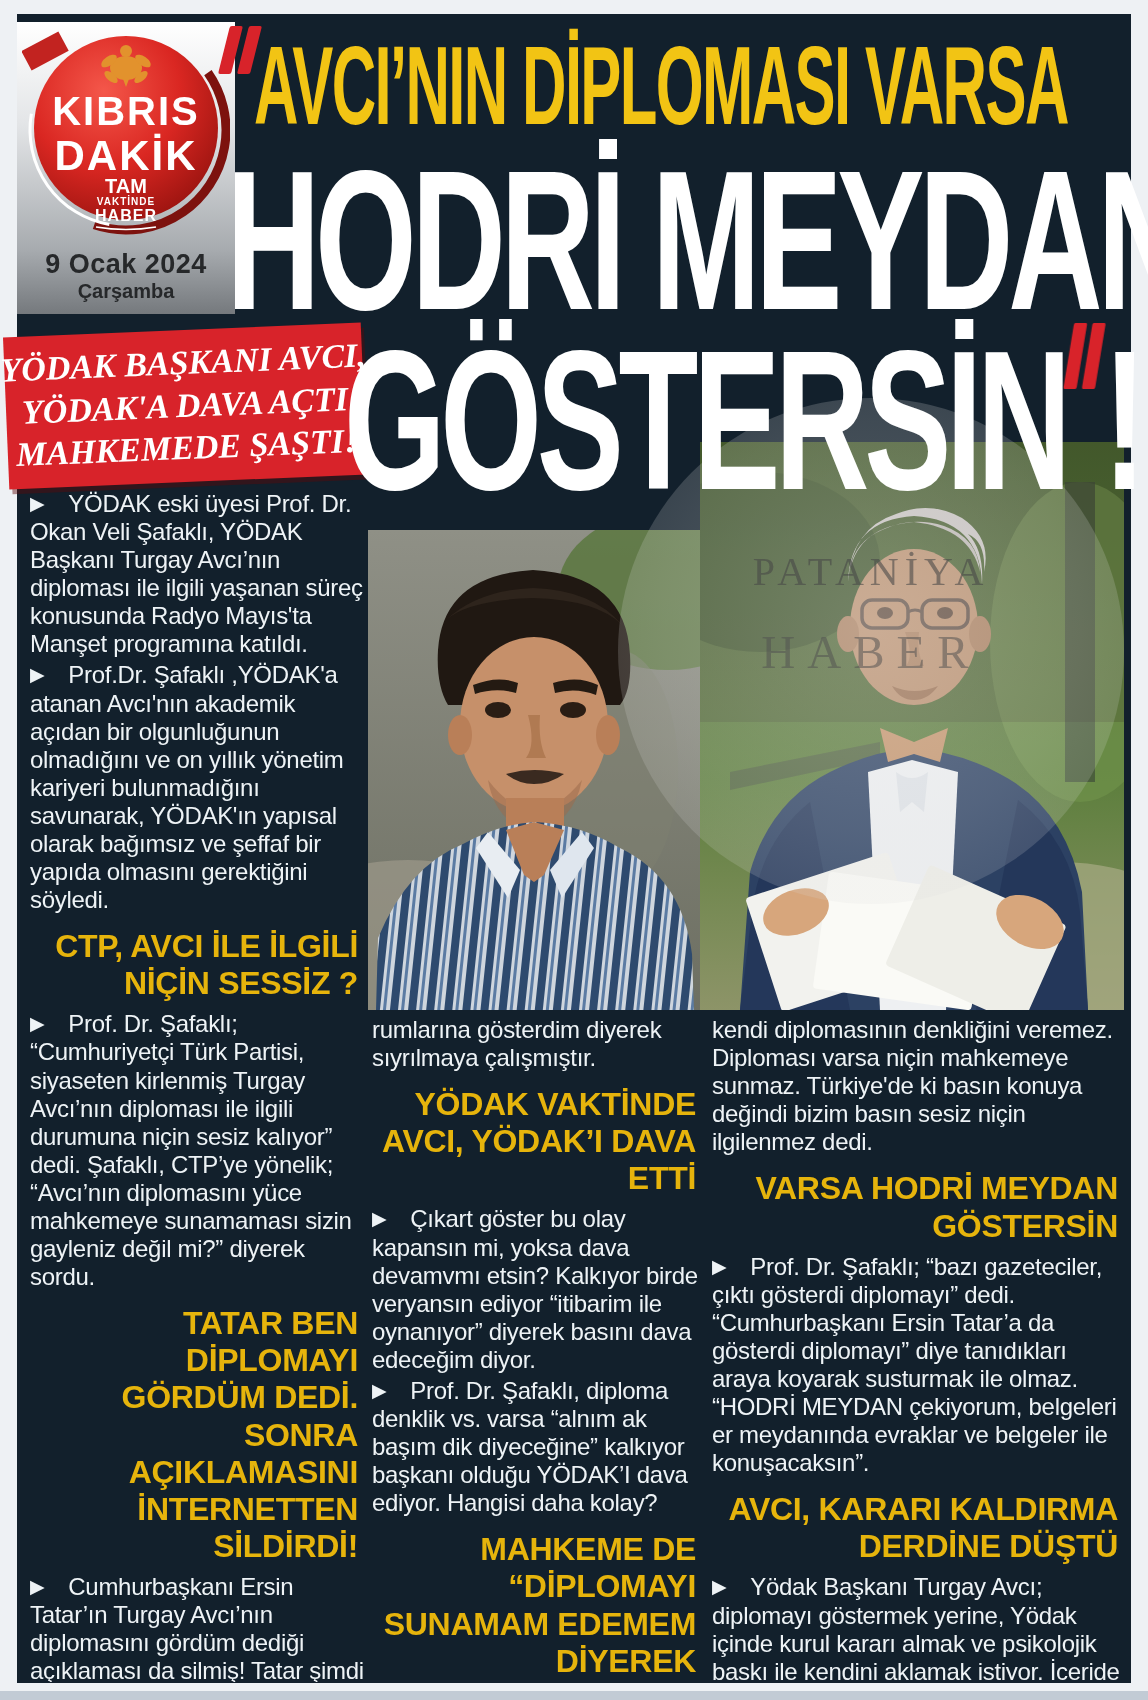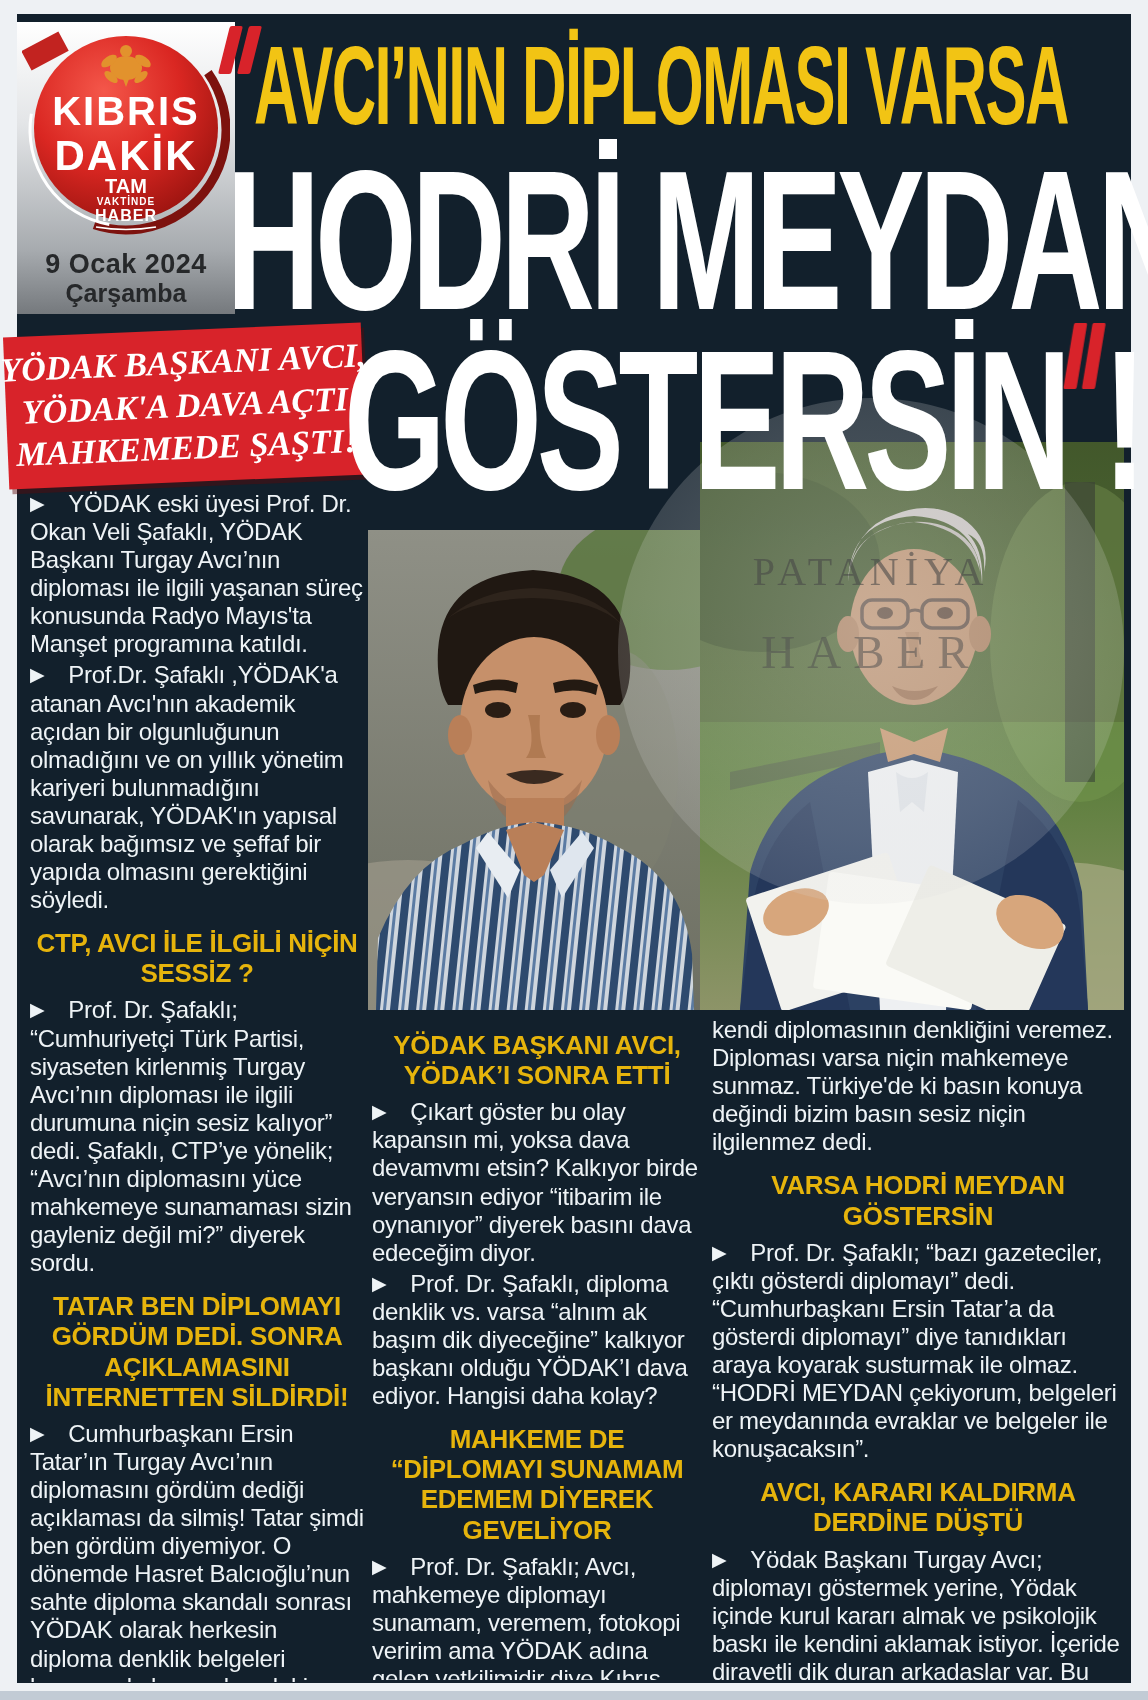--- a/index.html
+++ b/index.html
@@ -8,21 +8,21 @@
   .navy-panel{position:absolute;left:17px;top:14px;width:1114px;height:1669px;background:#12202c;}
   .bottom-bar{position:absolute;left:0;top:1691px;width:1148px;height:9px;background:#c2cbd5;}
 
   
   .masthead{position:absolute;left:17px;top:22px;width:218px;height:292px;z-index:7;
             background:linear-gradient(180deg,#ffffff 0%,#e3e5e7 35%,#a7abaf 78%,#75797d 100%);}
   .masthead svg{position:absolute;left:5px;top:6px;}
   .date-block{position:absolute;left:0;top:228px;width:100%;text-align:center;
               font-weight:bold;color:#26282a;line-height:1.1;}
   .date-line1{font-size:27px;letter-spacing:0.5px;}
-  .date-line2{font-size:25px;}
+  .date-line2{font-size:20px;}
 
   
   .hl{position:absolute;z-index:6;font-weight:bold;color:#ffffff;}
   .cond{display:inline-block;white-space:nowrap;transform-origin:0 50%;line-height:1;}
   .hl1{left:254px;top:30px;}
   .hl1 .cond{font-size:112px;letter-spacing:-3px;transform:scaleX(.55);color:#f2c414;}
   .hl2{left:226px;top:142px;}
   .hl2 .cond{font-size:198px;letter-spacing:-8px;transform:scaleX(.66);}
   .hl3{left:344px;top:322px;}
   .hl3 .cond{font-size:198px;letter-spacing:-8px;transform:scaleX(.66);}
@@ -59,21 +59,21 @@
        color:rgba(80,80,80,.52);letter-spacing:12px;}
 
   
   .col{position:absolute;z-index:2;color:#eef3f6;font-size:24px;line-height:1.17;
        letter-spacing:-0.3px;overflow:hidden;}
   .col1{left:30px;top:490px;width:334px;height:1192px;}
   .col2{left:372px;top:1016px;width:330px;height:664px;}
   .col3{left:712px;top:1016px;width:412px;height:664px;}
   .para{margin:0 0 3px 0;}
   .bullet{font-size:19px;margin-right:24px;position:relative;top:-2px;}
-  .subhead{color:#e6b40c;font-weight:bold;text-align:center;font-size:26px;
+  .subhead{color:#e6b40c;font-weight:bold;text-align:right;font-size:32px;
            line-height:1.16;margin:14px 6px 8px;}
 </style>
 </head>
 <body>
 
 <div class="page">
 
   <div class="navy-panel"></div>
 
   <div class="masthead">
@@ -215,21 +215,22 @@
     <p class="para"><span class="bullet">▶</span><span>YÖDAK eski üyesi Prof. Dr. Okan Veli Şafaklı, YÖDAK Başkanı Turgay Avcı’nın diploması ile ilgili yaşanan süreç konusunda Radyo Mayıs'ta Manşet programına katıldı.</span></p>
     <p class="para"><span class="bullet">▶</span><span>Prof.Dr. Şafaklı ,YÖDAK'a atanan Avcı'nın akademik açıdan bir olgunluğunun olmadığını ve on yıllık yönetim kariyeri bulunmadığını savunarak, YÖDAK'ın yapısal olarak bağımsız ve şeffaf bir yapıda olmasını gerektiğini söyledi.</span></p>
     <h3 class="subhead">CTP, AVCI İLE İLGİLİ NİÇİN SESSİZ ?</h3>
     <p class="para"><span class="bullet">▶</span><span>Prof. Dr. Şafaklı; “Cumhuriyetçi Türk Partisi, siyaseten kirlenmiş Turgay Avcı’nın diploması ile ilgili durumuna niçin sesiz kalıyor” dedi. Şafaklı, CTP’ye yönelik; “Avcı’nın diplomasını yüce mahkemeye sunamaması sizin gayleniz değil mi?” diyerek sordu.</span></p>
     <h3 class="subhead">TATAR BEN DİPLOMAYI GÖRDÜM DEDİ. SONRA AÇIKLAMASINI İNTERNETTEN SİLDİRDİ!</h3>
     <p class="para"><span class="bullet">▶</span><span>Cumhurbaşkanı Ersin Tatar’ın Turgay Avcı’nın diplomasını gördüm dediği açıklaması da silmiş! Tatar şimdi ben gördüm diyemiyor. O dönemde Hasret Balcıoğlu’nun sahte diploma skandalı sonrası YÖDAK olarak herkesin diploma denklik belgeleri konusunda karar almış lakin Avcı bu karara uymamıştı.</span></p>
 
   </div>
 
   <div class="col col2">
-    <h3 class="subhead">YÖDAK BAŞKANI AVCI, YÖDAK’I SONRA ETTİ</h3>
+    <p class="para"><span>rumlarına gösterdim diyerek sıyrılmaya çalışmıştır.</span></p>
+    <h3 class="subhead">YÖDAK VAKTİNDE AVCI, YÖDAK’I DAVA ETTİ</h3>
     <p class="para"><span class="bullet">▶</span><span>Çıkart göster bu olay kapansın mi, yoksa dava devamvmı etsin? Kalkıyor birde  veryansın ediyor “itibarim ile oynanıyor” diyerek basını dava edeceğim diyor.</span></p>
     <p class="para"><span class="bullet">▶</span><span>Prof. Dr. Şafaklı, diploma denklik vs. varsa “alnım ak başım dik diyeceğine” kalkıyor başkanı olduğu YÖDAK’I dava ediyor. Hangisi daha kolay?</span></p>
     <h3 class="subhead">MAHKEME DE “DİPLOMAYI SUNAMAM EDEMEM DİYEREK GEVELİYOR</h3>
     <p class="para"><span class="bullet">▶</span><span>Prof. Dr. Şafaklı; Avcı, mahkemeye diplomayı sunamam, veremem, fotokopi  veririm  ama YÖDAK adına gelen yetkilimidir diye Kıbrıs ağızı ile "Kıvırmalar' 'başladı. Kamuoyu diploma olayını konuşuyor sorguluyor.</span></p>
 
   </div>
 
   <div class="col col3">
     <p class="para"><span>kendi diplomasının  denkliğini veremez. Diploması varsa niçin mahkemeye sunmaz. Türkiye'de ki basın konuya değindi bizim basın sesiz niçin ilgilenmez dedi.</span></p>
     <h3 class="subhead">VARSA HODRİ MEYDAN GÖSTERSİN</h3>

